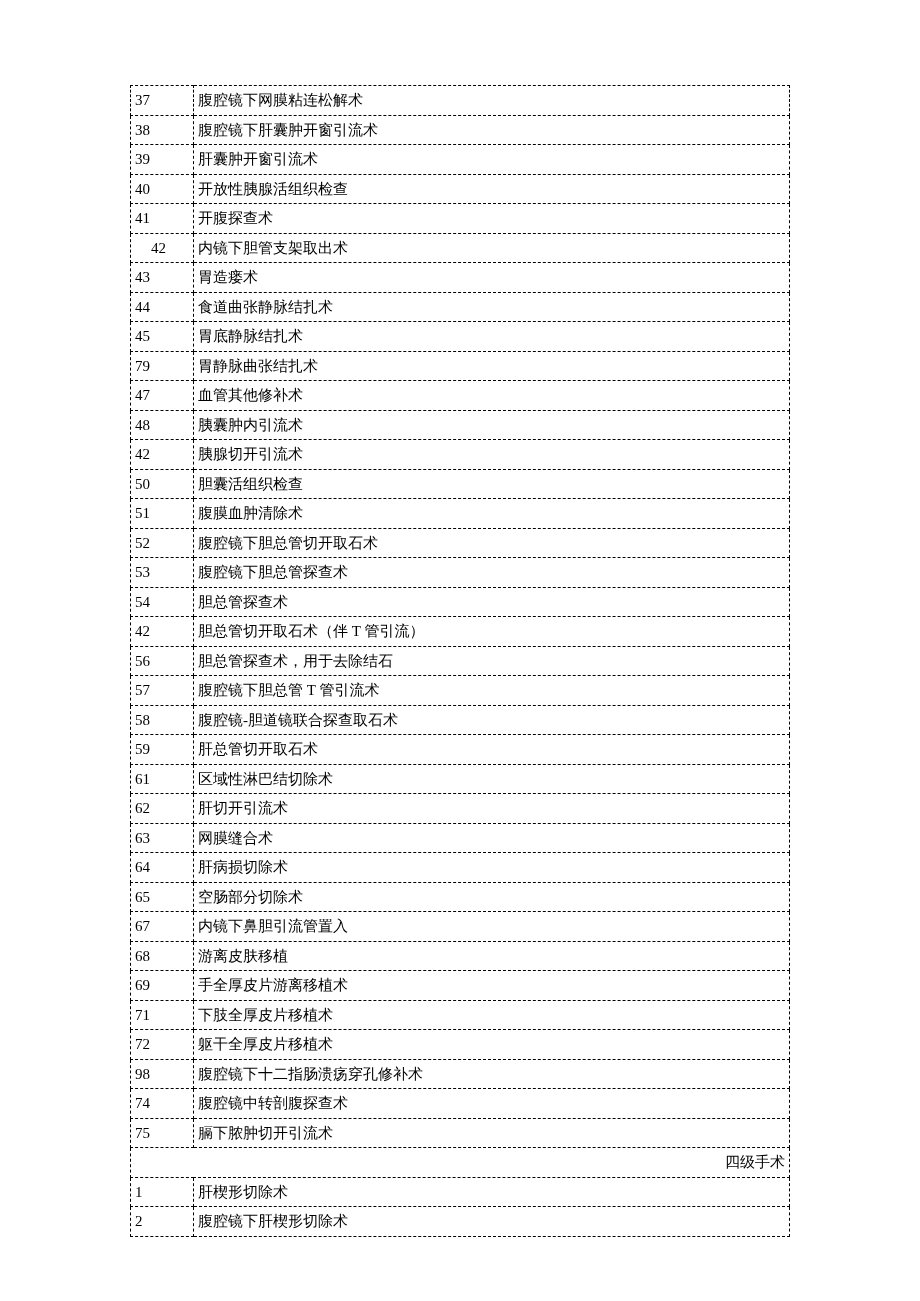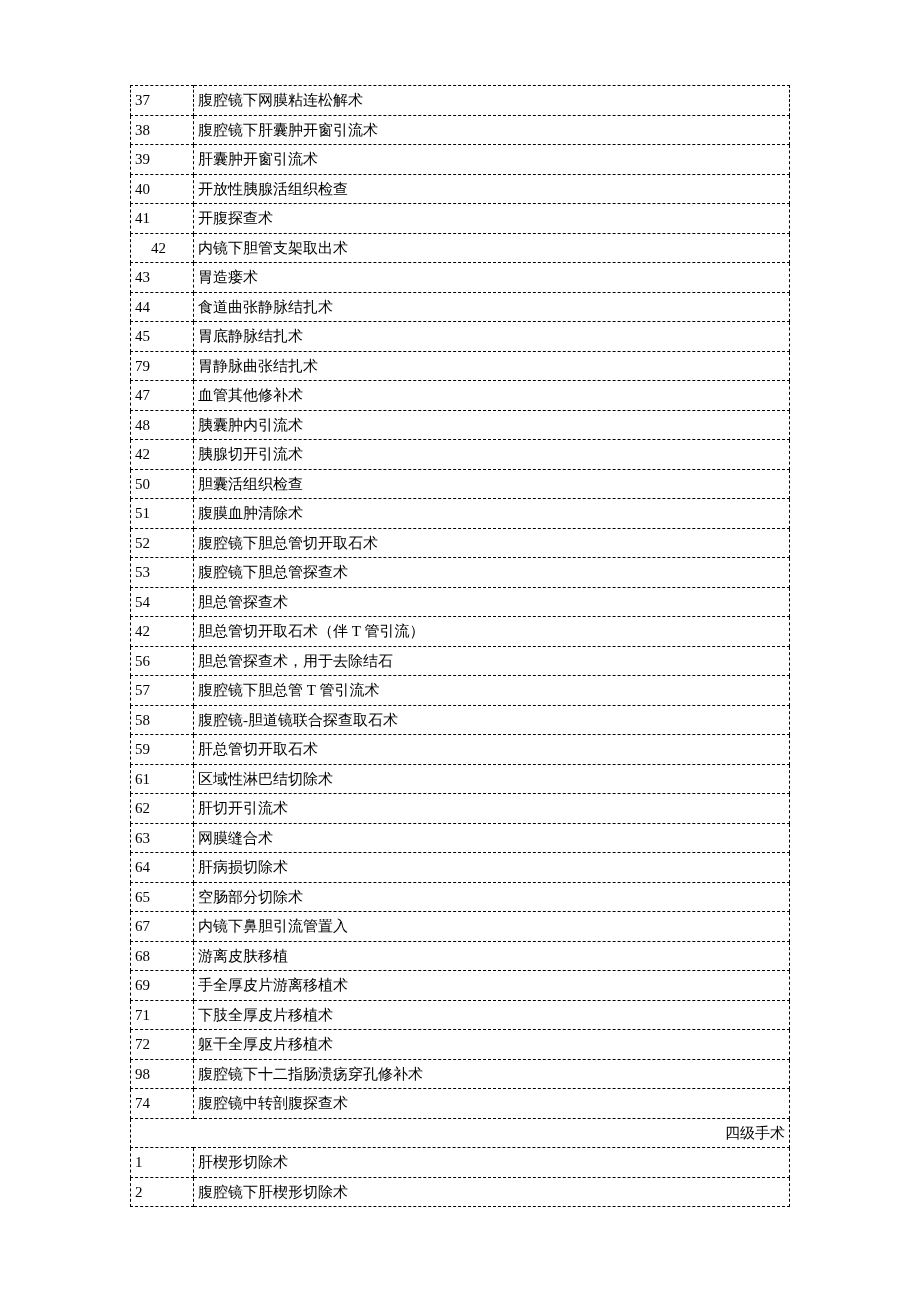--- a/index.html
+++ b/index.html
@@ -178,20 +178,24 @@
       </tr>
       <tr>
         <td class="num">98</td>
         <td class="txt">腹腔镜下十二指肠溃疡穿孔修补术</td>
       </tr>
       <tr>
         <td class="num">74</td>
         <td class="txt">腹腔镜中转剖腹探查术</td>
       </tr>
       <tr>
+        <td class="num">75</td>
+        <td class="txt">膈下脓肿切开引流术</td>
+      </tr>
+      <tr>
         <td class="section-header" colspan="2">四级手术</td>
       </tr>
       <tr>
         <td class="num">1</td>
         <td class="txt">肝楔形切除术</td>
       </tr>
       <tr>
         <td class="num">2</td>
         <td class="txt">腹腔镜下肝楔形切除术</td>
       </tr>

